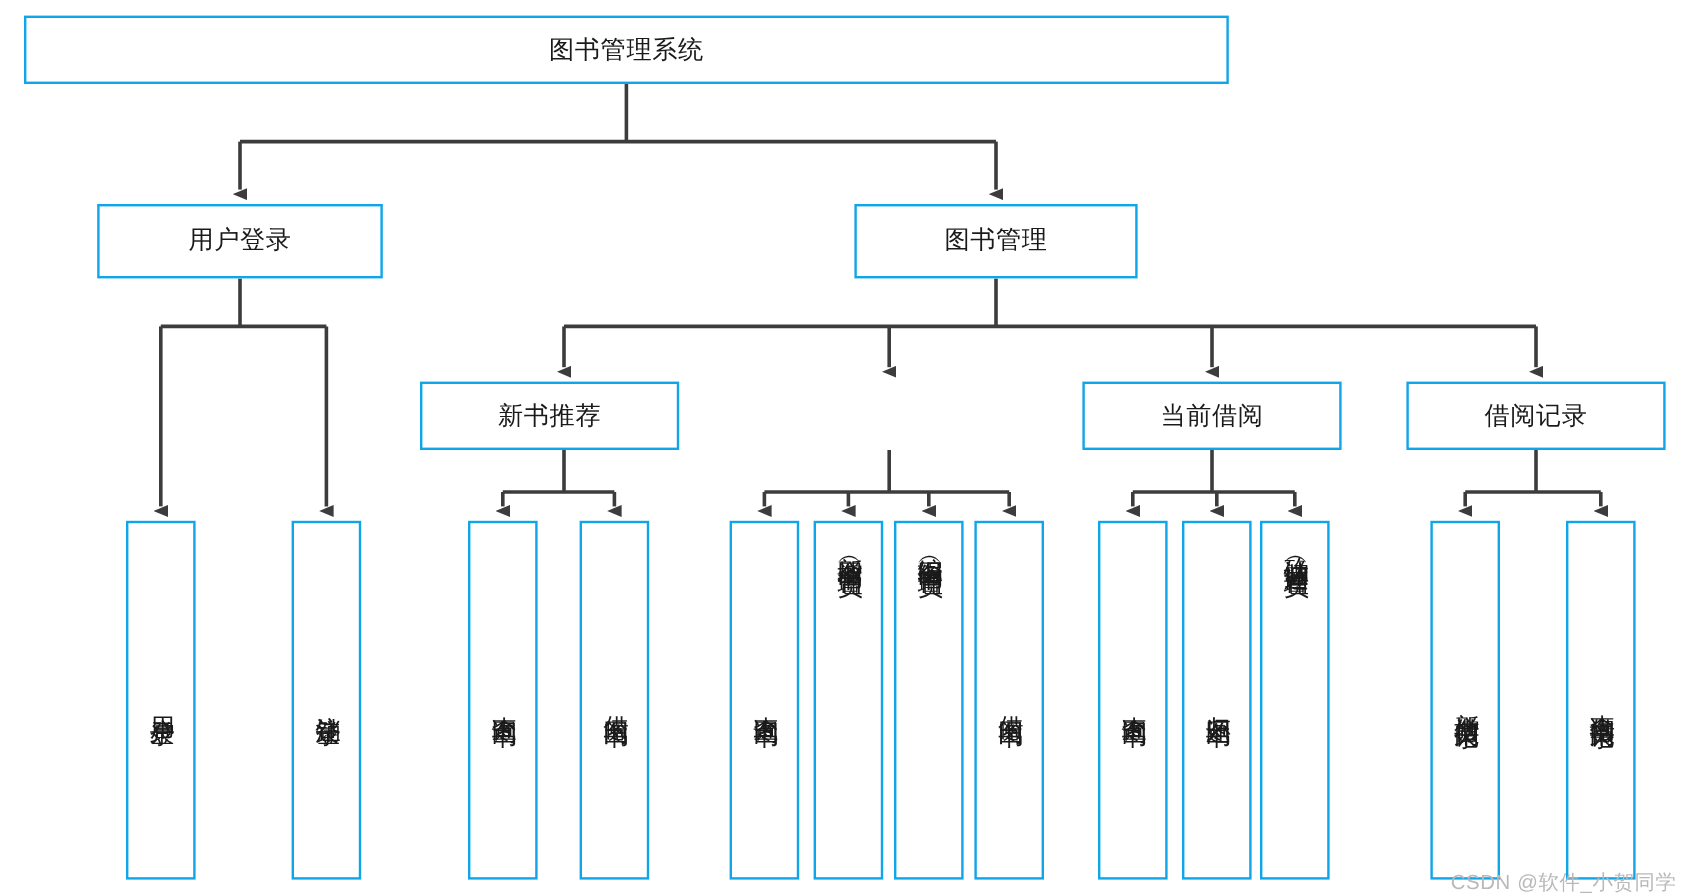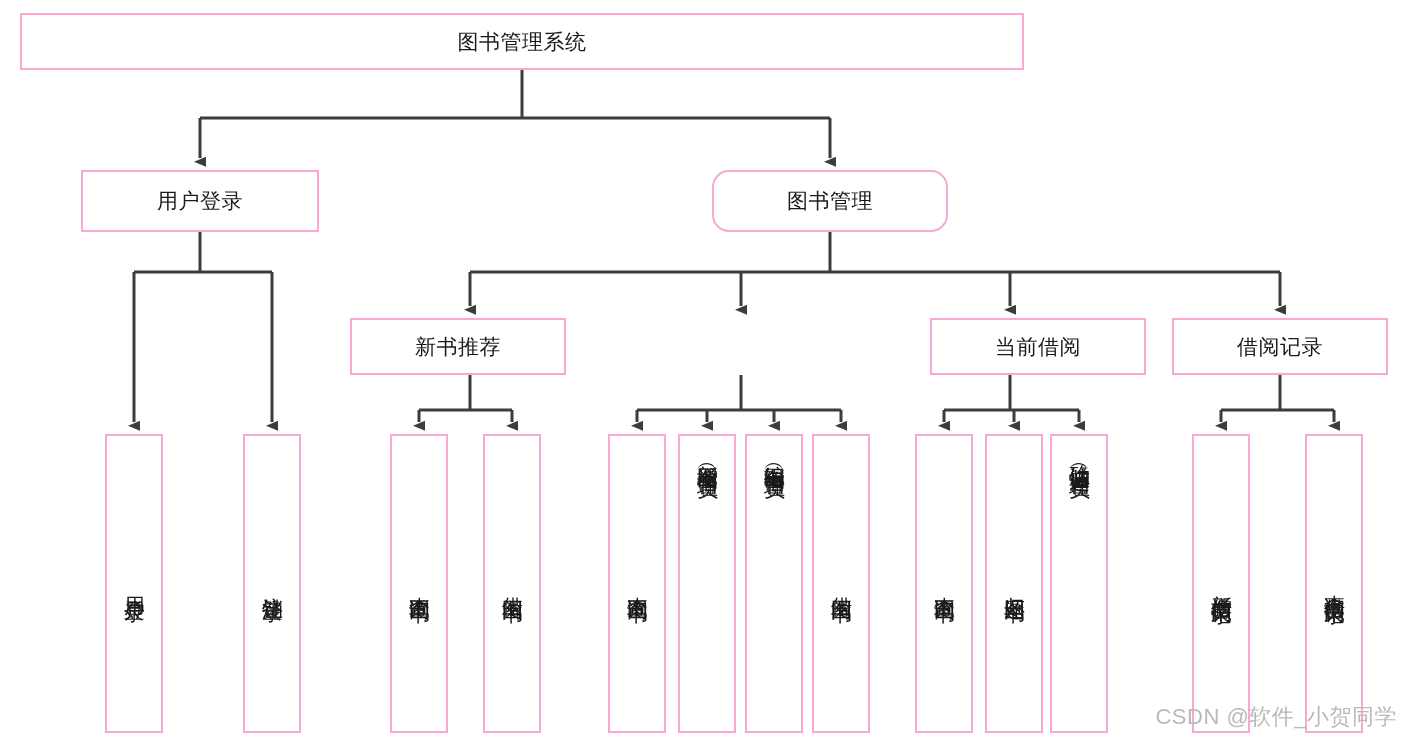--- a/index.html
+++ b/index.html
@@ -23,21 +23,21 @@
     position: absolute;
     left: 0;
     top: 0;
     width: 1405px;
     height: 747px;
   }
   .node-box {
     position: absolute;
     box-sizing: border-box;
     background: #ffffff;
-    border: 2px solid #f9a8d4;
+    border: 2px solid #0ea5e9;
     display: flex;
     align-items: center;
     justify-content: center;
     overflow: hidden;
   }
   .node-label-h {
     font-size: 21px;
     color: #1a1a1a;
     line-height: 1.1;
     white-space: nowrap;
@@ -57,22 +57,22 @@
     justify-content: center;
     padding-top: 12px;
   }
   .leaf-box.center-v {
     align-items: center;
     padding-top: 0;
   }
   .watermark {
     position: absolute;
     right: 8px;
-    bottom: 15px;
-    font-size: 22px;
+    bottom: 0;
+    font-size: 17px;
     color: #b9b9b9;
     white-space: nowrap;
     letter-spacing: 0.5px;
   }
 </style>
 </head>
 <body>
 
 <div id="diagram-root">
 
@@ -127,30 +127,30 @@
   </svg>
 
   <div class="node-box" style="left:20px; top:13px; width:1004px; height:57px;">
     <span class="node-label-h">图书管理系统</span>
   </div>
 
   <div class="node-box" style="left:81px; top:170px; width:238px; height:62px;">
     <span class="node-label-h">用户登录</span>
   </div>
 
-  <div class="node-box" style="left:712px; top:170px; width:236px; height:62px;border-radius:17px;">
+  <div class="node-box" style="left:712px; top:170px; width:236px; height:62px;">
     <span class="node-label-h">图书管理</span>
   </div>
 
   <div class="node-box" style="left:350px; top:318px; width:216px; height:57px;">
     <span class="node-label-h">新书推荐</span>
   </div>
 
 
-  <div class="node-box" style="left:930px; top:318px; width:216px; height:57px;">
+  <div class="node-box" style="left:902px; top:318px; width:216px; height:57px;">
     <span class="node-label-h">当前借阅</span>
   </div>
 
   <div class="node-box" style="left:1172px; top:318px; width:216px; height:57px;justify-content:center;">
     <span class="node-label-h">借阅记录</span>
   </div>
 
   <div class="node-box leaf-box center-v" style="left:105px; top:434px; width:58px; height:299px;">
     <span class="node-label-v">用户登录</span>
   </div>

